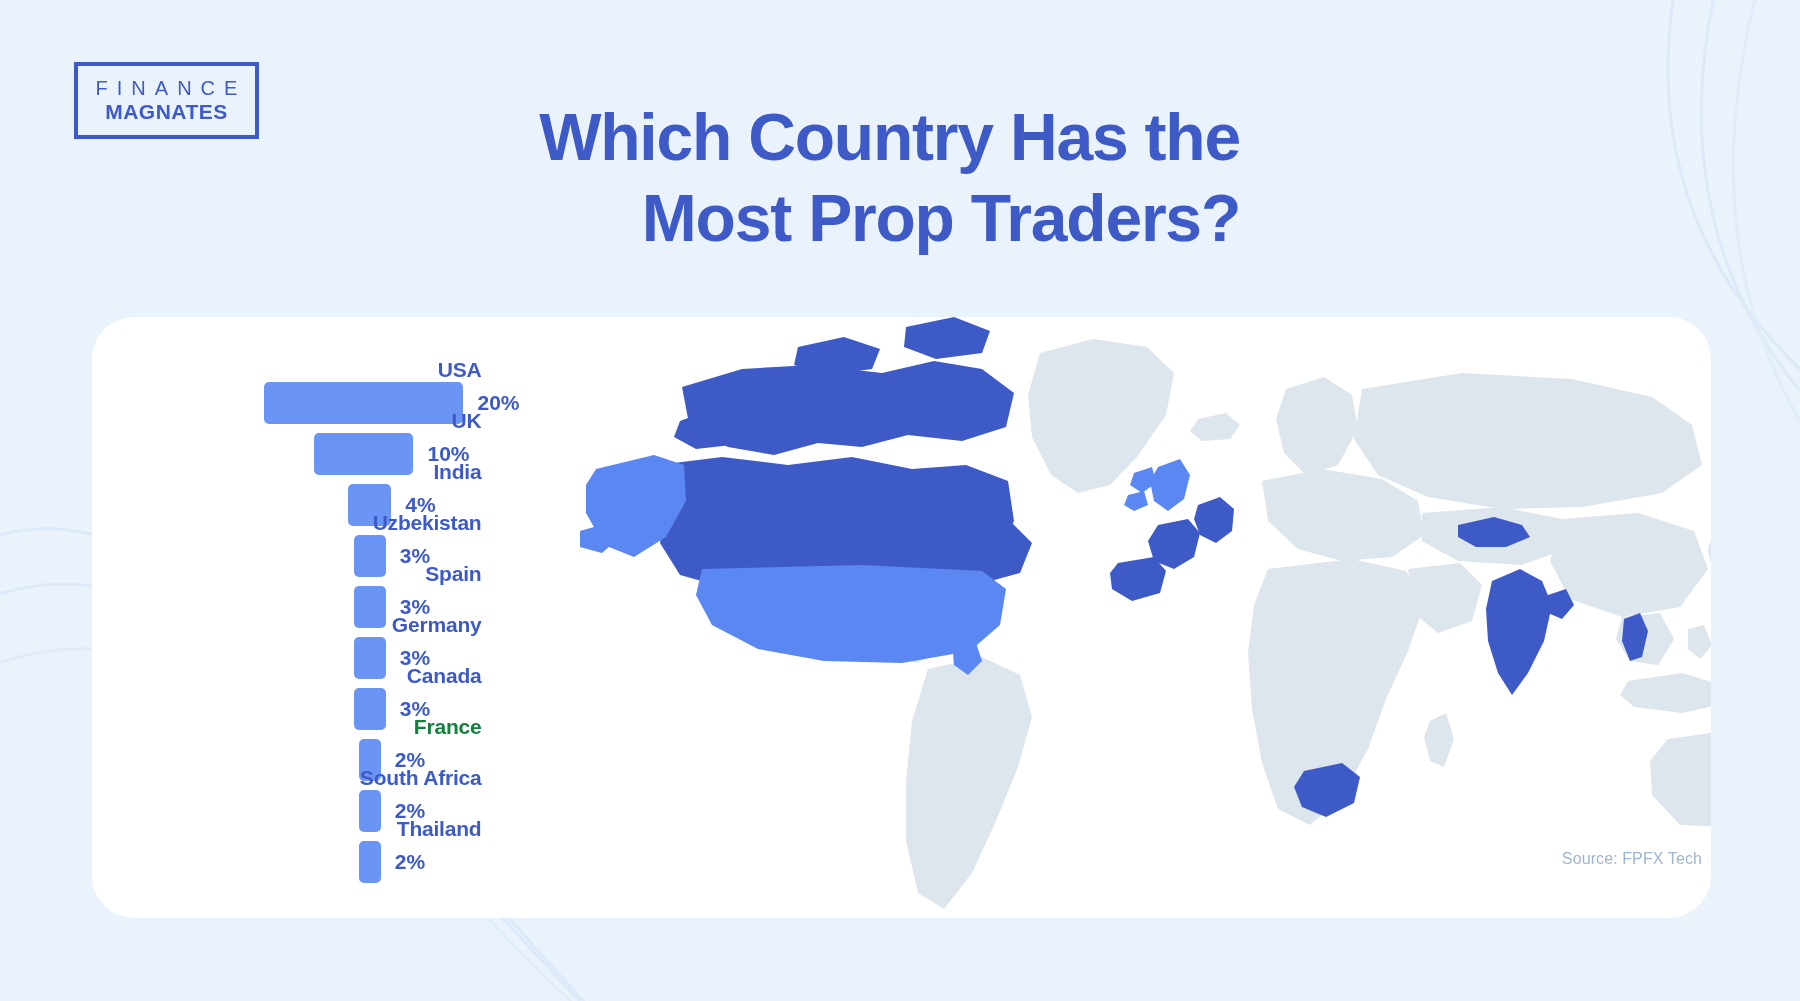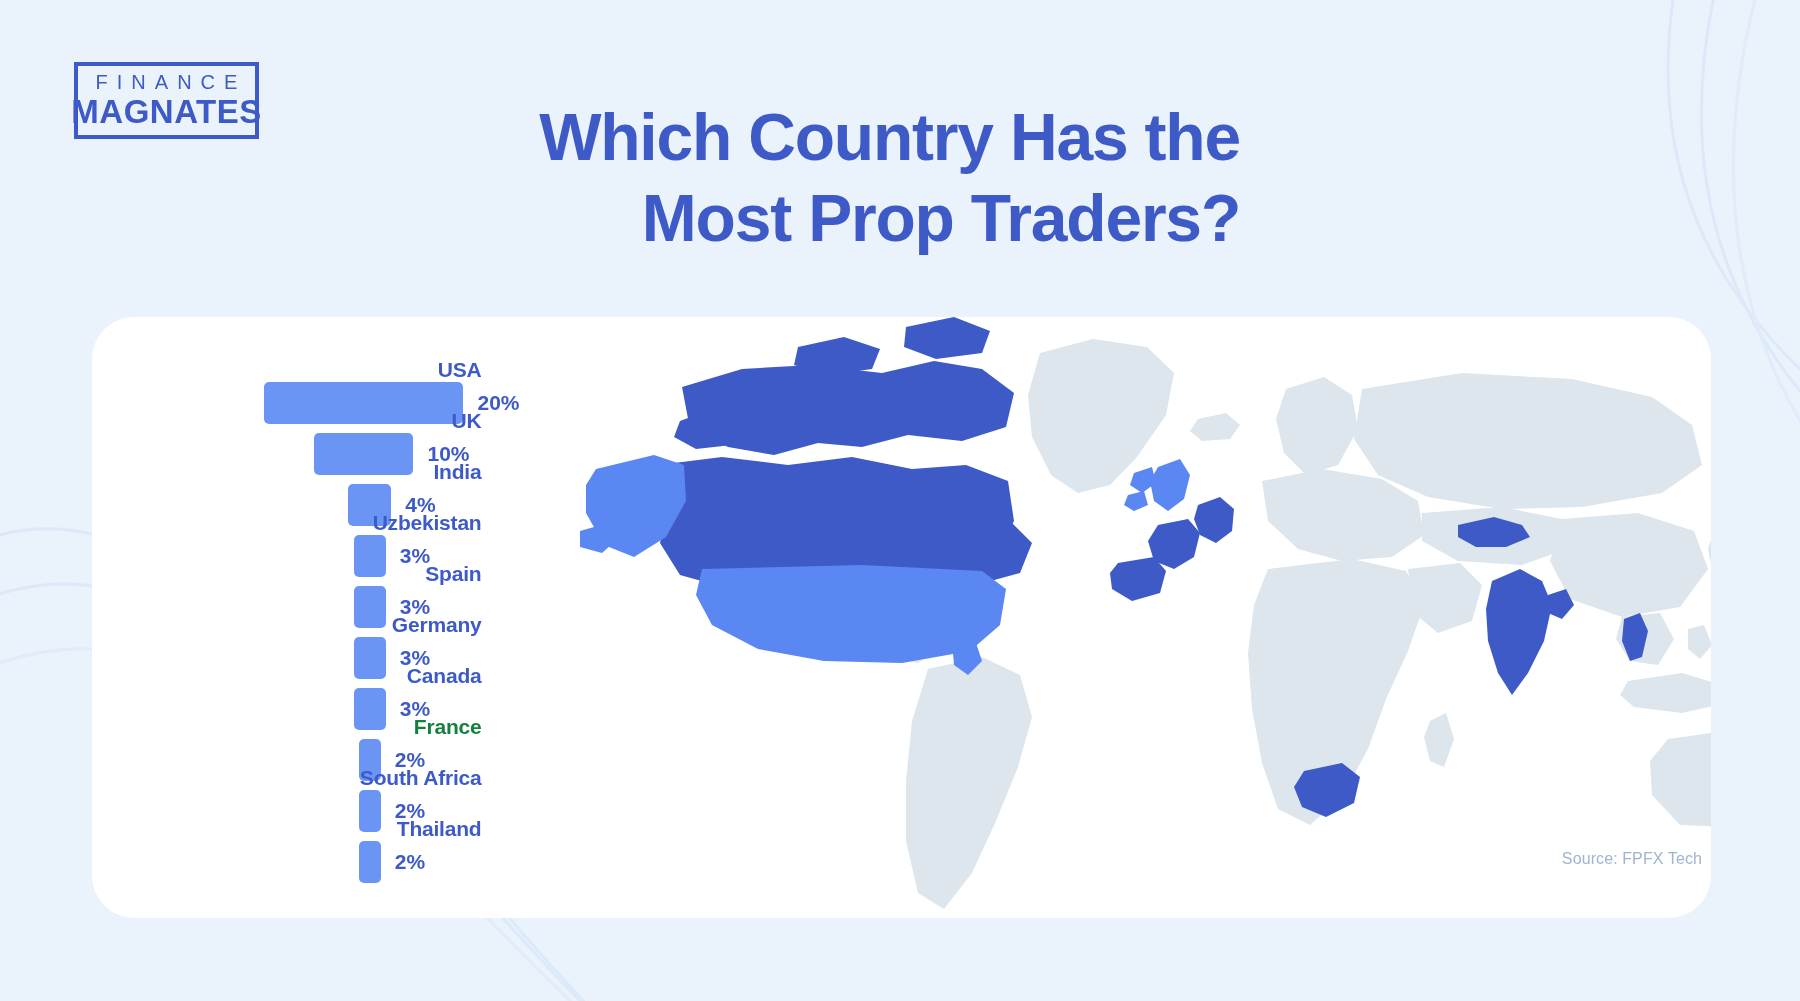--- a/index.html
+++ b/index.html
@@ -51,21 +51,21 @@
   }
   .logo-top {
     font-size: 20px;
     letter-spacing: 9px;
     color: #3d5ac7;
     font-weight: 400;
     line-height: 1.15;
     text-indent: 9px;
   }
   .logo-bottom {
-    font-size: 33px;
+    font-size: 21px;
     letter-spacing: 0.5px;
     color: #3d5ac7;
     font-weight: 700;
     line-height: 1.1;
   }
 
   
   .title {
     position: absolute;
     left: 330px;

